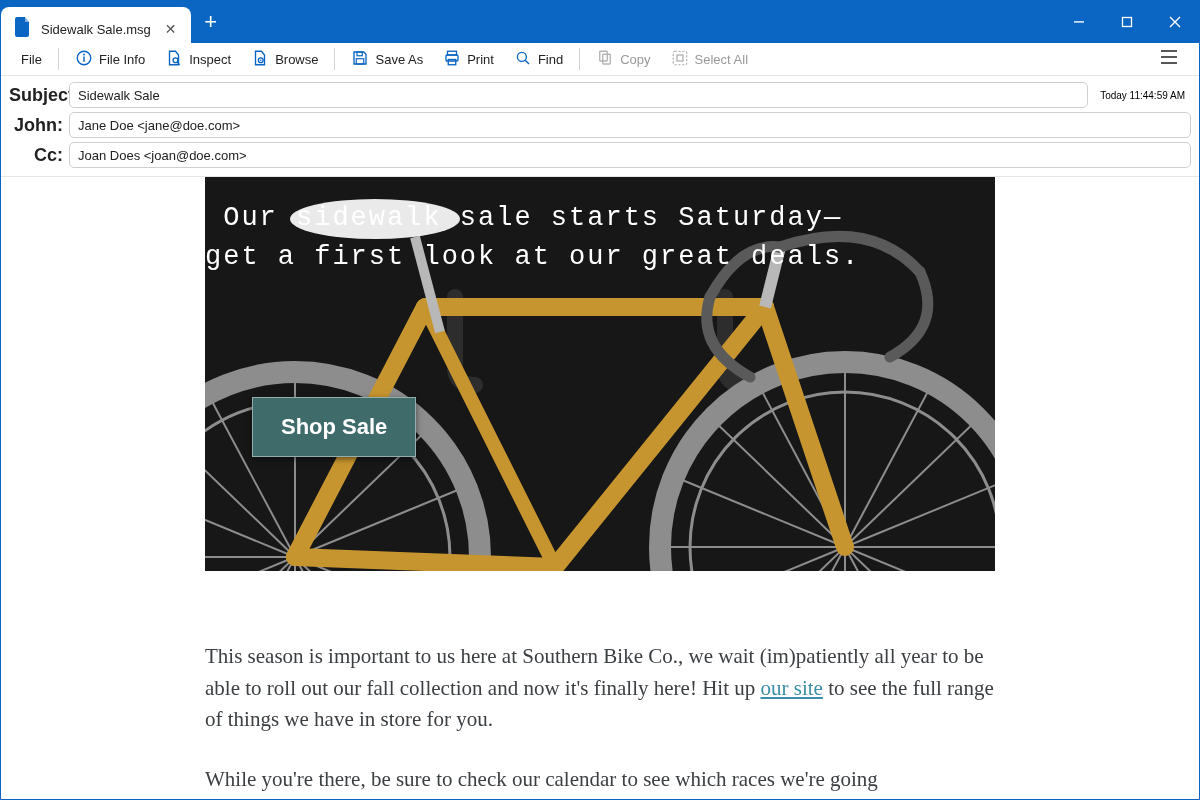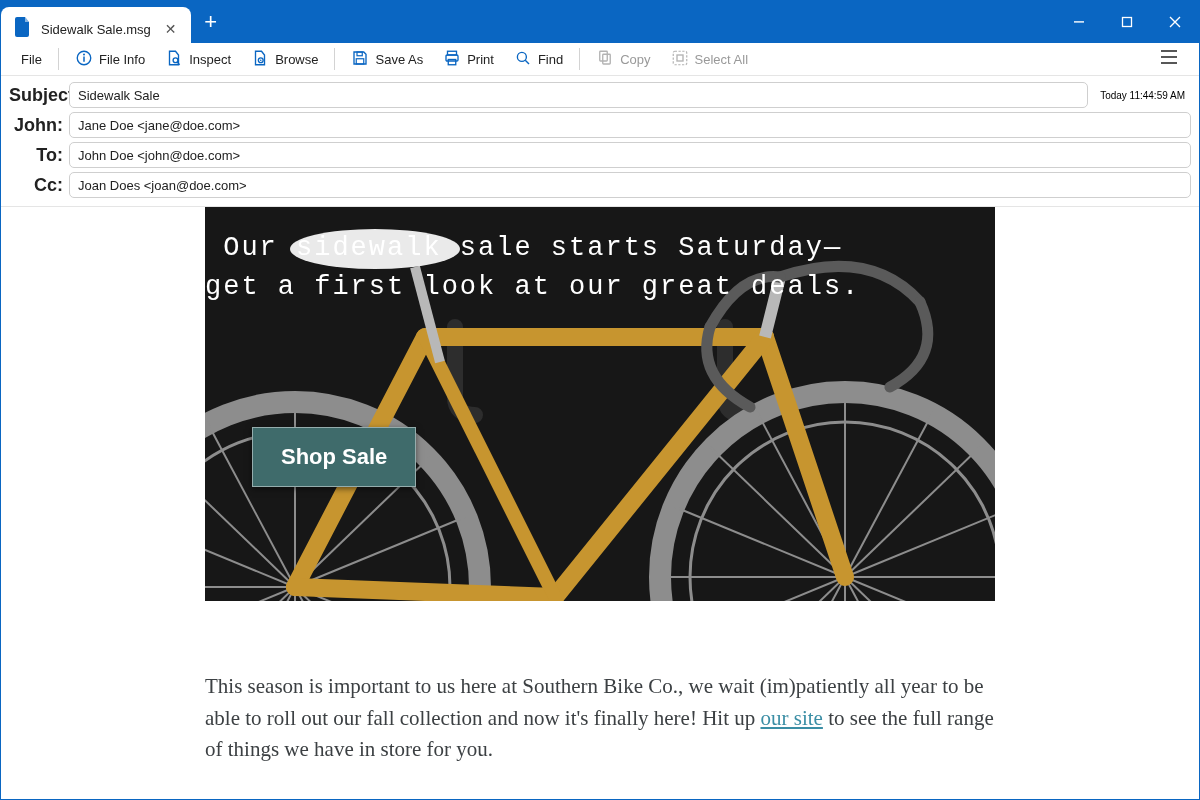--- a/index.html
+++ b/index.html
@@ -199,24 +199,20 @@
 
 <div class="headers">
   <div class="hrow">
     <div class="hlabel">Subject:</div>
     <div class="hfield">Sidewalk Sale</div>
     <div class="hdate">Today 11:44:59 AM</div>
   </div>
   <div class="hrow">
     <div class="hlabel">John:</div>
     <div class="hfield">Jane Doe &lt;jane@doe.com&gt;</div>
-  </div>
-  <div class="hrow">
-    <div class="hlabel">To:</div>
-    <div class="hfield">John Doe &lt;john@doe.com&gt;</div>
   </div>
   <div class="hrow" style="margin-bottom:0">
     <div class="hlabel">Cc:</div>
     <div class="hfield">Joan Does &lt;joan@doe.com&gt;</div>
   </div>
 </div>
 
 <div class="content-wrap">
   <div class="content-scroll">
     <div class="content-inner">

